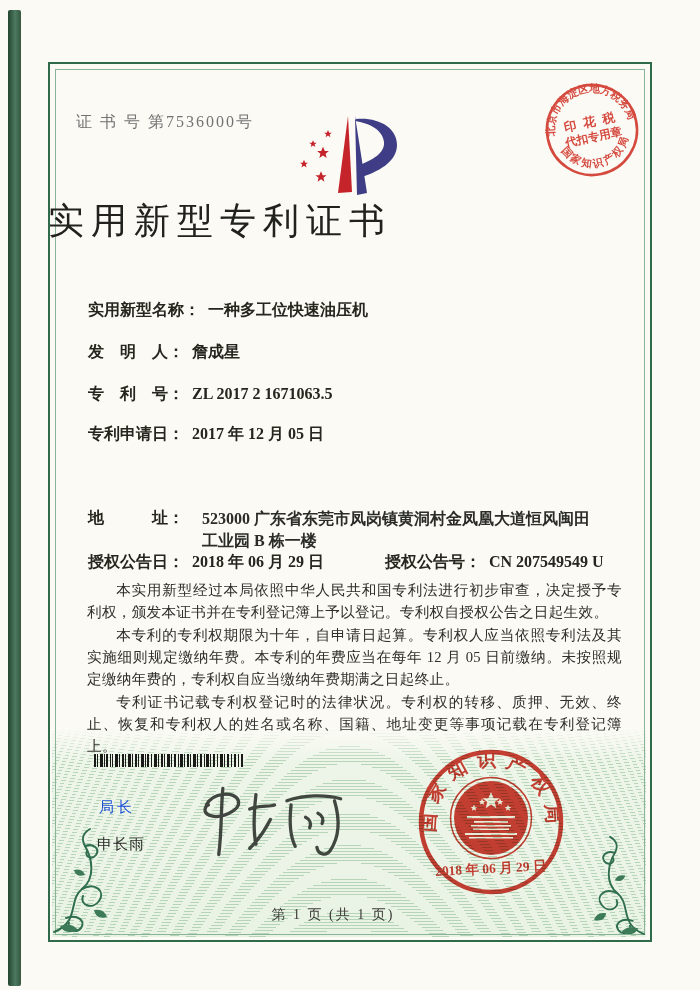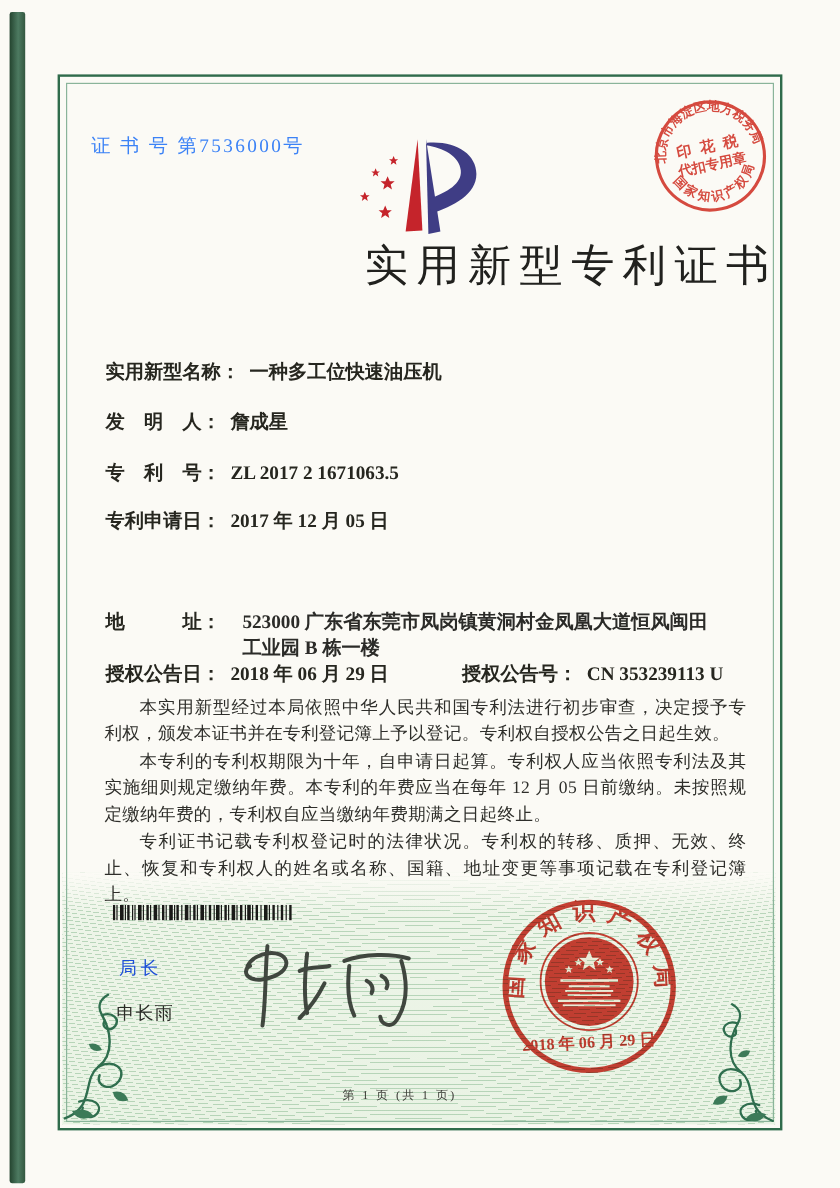--- a/index.html
+++ b/index.html
@@ -29,26 +29,26 @@
       repeating-radial-gradient(1600px 900px at 50% -640px,
         rgba(104,166,116,.40) 0 1px, rgba(0,0,0,0) 1px 5.5px),
       linear-gradient(#eef5e9,#e9f3e4);
   }
   .band-fade{
     position:absolute;left:52px;top:727px;width:594px;height:34px;z-index:1;
     background:linear-gradient(#fcfbf6,rgba(252,251,246,0));
   }
   .cert-no{
     position:absolute;left:76px;top:112px;font-size:16px;letter-spacing:2px;
-    color:#3b82f6;z-index:3;
+    color:#737373;z-index:3;
   }
   .logo{position:absolute;left:293px;top:108px;z-index:3;}
   .tax-seal{position:absolute;left:532px;top:70px;z-index:4;transform:rotate(-12deg);opacity:.92;}
   .title{
-    position:absolute;left:48px;top:197px;width:600px;text-align:right;
+    position:absolute;left:48px;top:197px;width:600px;text-align:left;
     font-size:36px;letter-spacing:7px;font-weight:500;color:#21211e;z-index:3;
   }
   .row{position:absolute;left:88px;z-index:3;font-size:16px;white-space:nowrap;font-weight:bold;}
   .lbl{display:inline-block;min-width:89px;color:#26261f;}
   .val{margin-left:4px;color:#26261f;}
   .addr-lines{display:inline-block;vertical-align:top;margin-left:14px;white-space:normal;}
   .addr-lines span{display:block;line-height:22px;}
   .grant-right{position:absolute;left:297px;top:0;white-space:nowrap;}
   .body-text{
     position:absolute;left:86px;top:578px;width:537px;z-index:3;
@@ -59,21 +59,21 @@
   .barcode{position:absolute;left:94px;top:754px;z-index:3;}
   .director-title{position:absolute;left:99px;top:798px;font-size:15px;letter-spacing:3px;z-index:3;color:#1d4ed8;}
   .director-name{position:absolute;left:97px;top:835px;font-size:15px;letter-spacing:1px;z-index:3;color:#2a2a26;}
   .signature{position:absolute;left:196px;top:778px;z-index:3;}
   .office-seal{position:absolute;left:411px;top:742px;z-index:4;mix-blend-mode:multiply;opacity:.95;}
   .flourish{position:absolute;z-index:2;}
   .flourish.left{left:50px;top:826px;}
   .flourish.right{left:572px;top:834px;transform:scaleX(-1);}
   .footer{
     position:absolute;left:148px;top:906px;width:370px;text-align:center;
-    font-size:10px;letter-spacing:2px;color:#3a3a35;z-index:3;
+    font-size:14px;letter-spacing:2px;color:#3a3a35;z-index:3;
   }
   svg text{font-family:"Liberation Serif","DejaVu Serif",serif;}
 </style>
 </head>
 <body>
 
 <div class="page">
 
   <div class="spine"></div>
 
@@ -167,21 +167,21 @@
     <span class="addr-lines">
       <span>523000 广东省东莞市凤岗镇黄洞村金凤凰大道恒风闽田</span>
       <span>工业园 B 栋一楼</span>
     </span>
   </div>
   <div class="row" style="top:552px">
     <span class="lbl">授权公告日：</span>
     <span class="val">2018 年 06 月 29 日</span>
     <span class="grant-right">
       <span class="lbl">授权公告号：</span>
-      <span class="val">CN 353239113 U</span>
+      <span class="val">CN 207549549 U</span>
     </span>
   </div>
 
   <div class="body-text">
     <p>本实用新型经过本局依照中华人民共和国专利法进行初步审查，决定授予专利权，颁发本证书并在专利登记簿上予以登记。专利权自授权公告之日起生效。</p>
     <p>本专利的专利权期限为十年，自申请日起算。专利权人应当依照专利法及其实施细则规定缴纳年费。本专利的年费应当在每年 12 月 05 日前缴纳。未按照规定缴纳年费的，专利权自应当缴纳年费期满之日起终止。</p>
     <p>专利证书记载专利权登记时的法律状况。专利权的转移、质押、无效、终止、恢复和专利权人的姓名或名称、国籍、地址变更等事项记载在专利登记簿上。</p>
   </div>
 
   <svg class="barcode" width="152" height="13" viewBox="0 0 152 13">

